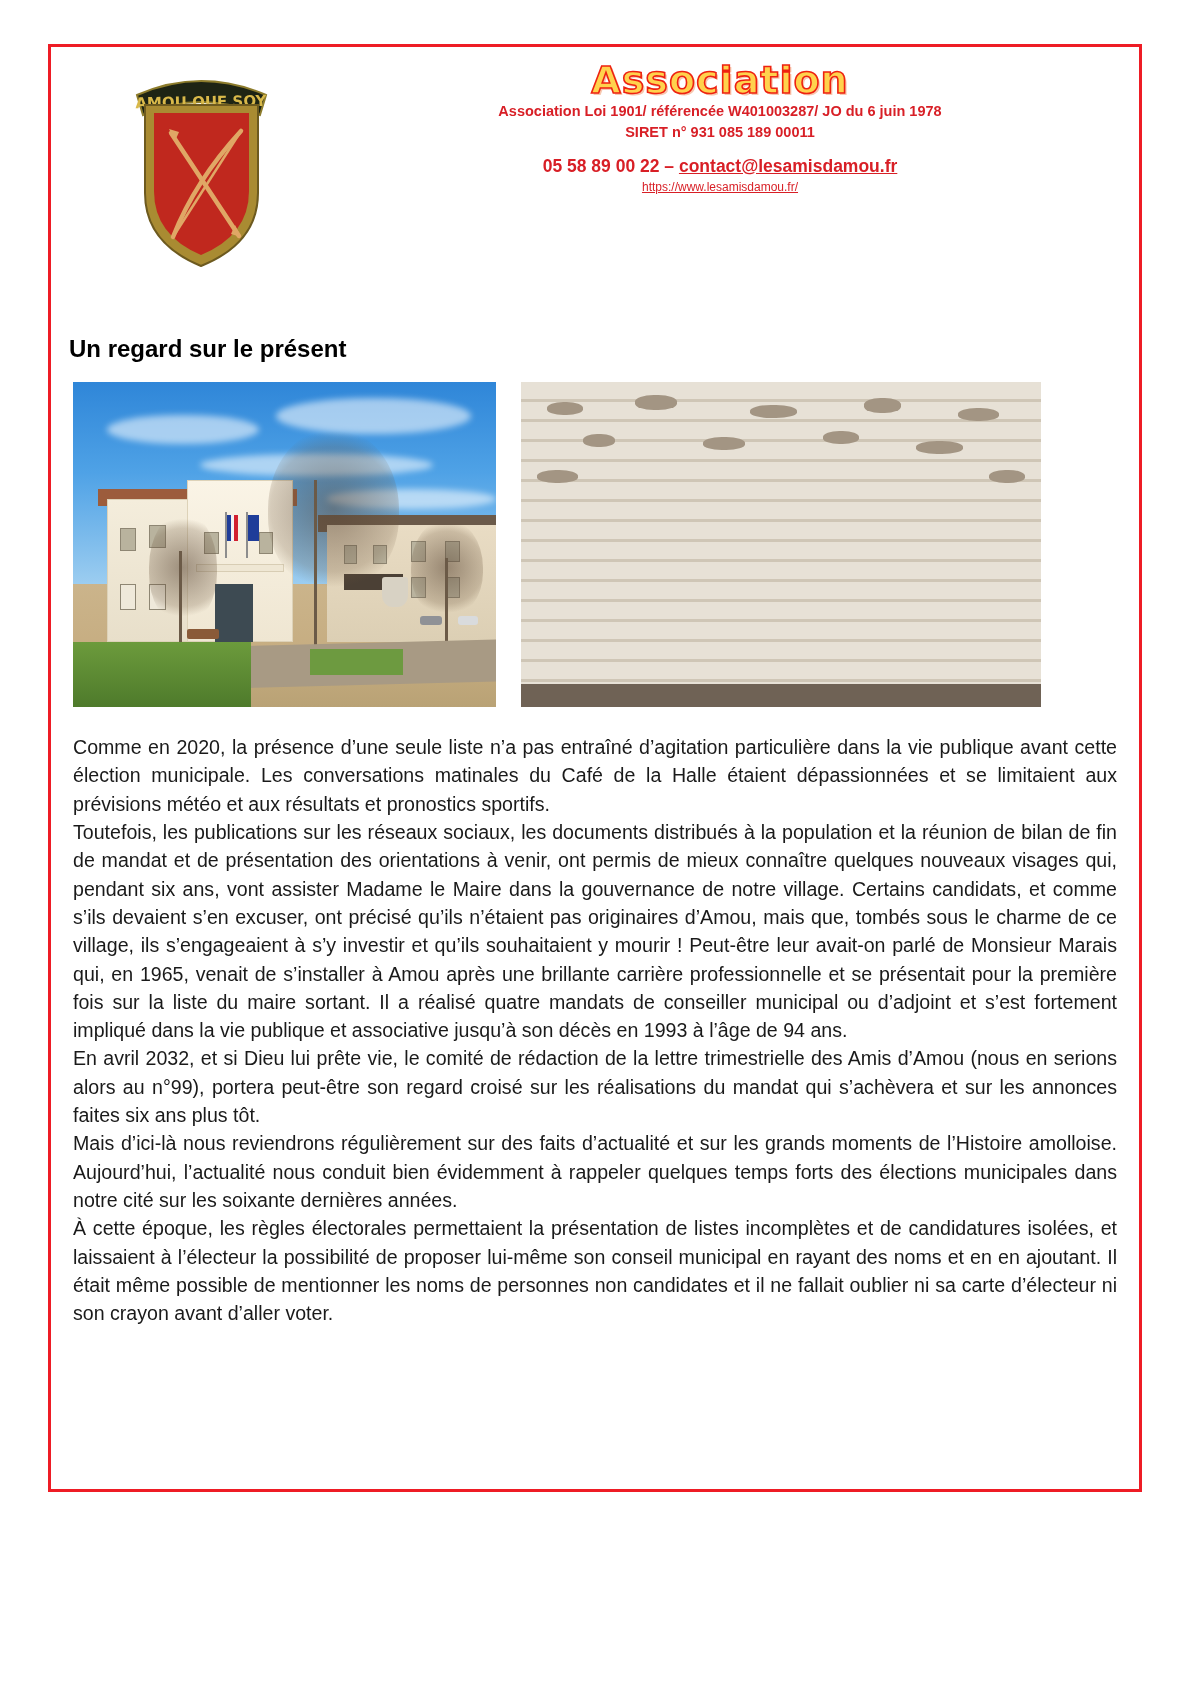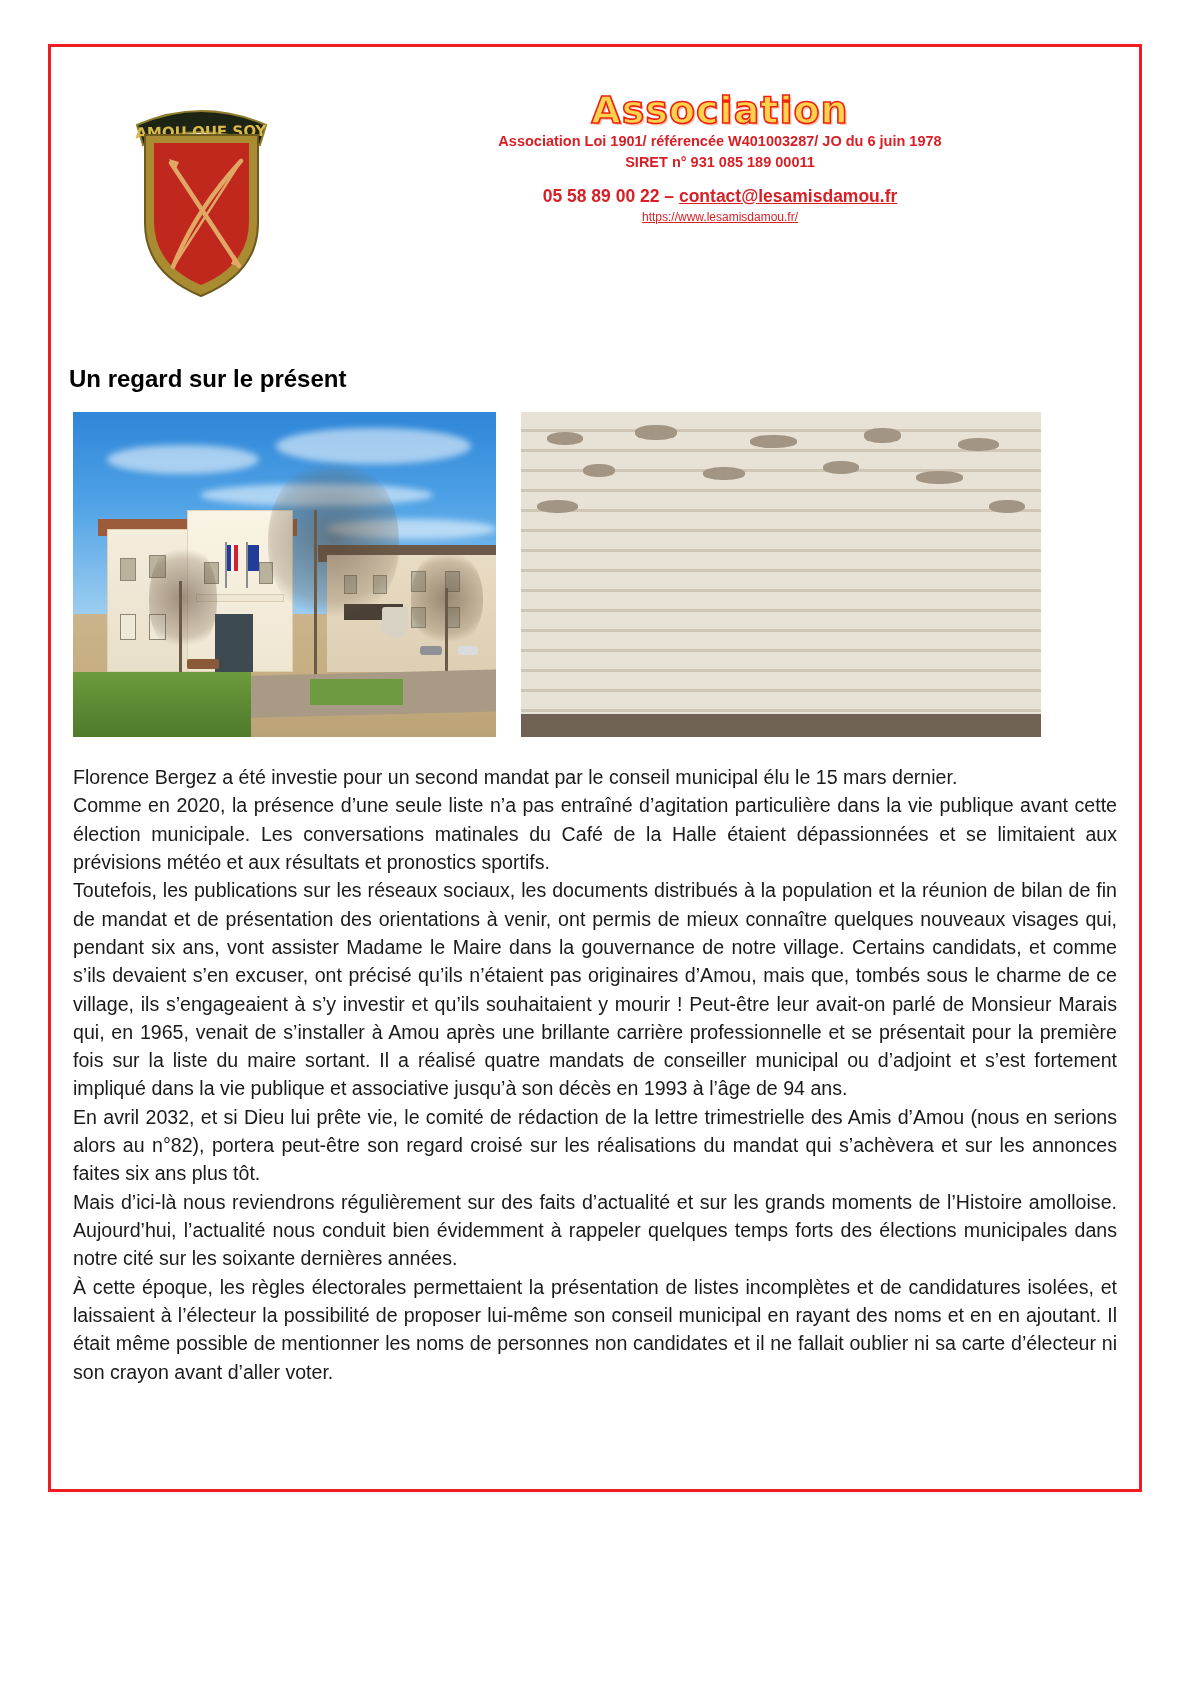--- a/index.html
+++ b/index.html
@@ -24,21 +24,20 @@
     width: 1094px;
     height: 1448px;
     border: 3px solid #ee1c25;
     background: #ffffff;
   }
 
   
   .header {
     position: relative;
     height: 250px;
-    margin-top: 30px;
   }
 
   .logo-wrap {
     position: absolute;
     left: 78px;
     top: 14px;
     width: 145px;
     height: 215px;
   }
 
@@ -450,21 +449,20 @@
       </div>
       <div class="person">
         <div class="body-sh" style="left:88%;top:70%;width:14%;height:30%;background:#f2f1ee;"></div>
         <div class="head" style="left:91.8%;top:62%;width:7%;height:10%;background:#d8ab82;"></div>
         <div class="hair" style="left:91.5%;top:60.5%;width:7.6%;height:5%;background:#241d17;"></div>
       </div>
     </div>
   </div>
 
   <div class="body-text">
-    <p>Florence Bergez a été investie pour un second mandat par le conseil municipal élu le 15 mars dernier.</p>
     <p>Comme en 2020, la présence d’une seule liste n’a pas entraîné d’agitation particulière dans la vie publique avant cette élection municipale. Les conversations matinales du Café de la Halle étaient dépassionnées et se limitaient aux prévisions météo et aux résultats et pronostics sportifs.</p>
     <p>Toutefois, les publications sur les réseaux sociaux, les documents distribués à la population et la réunion de bilan de fin de mandat et de présentation des orientations à venir, ont permis de mieux connaître quelques nouveaux visages qui, pendant six ans, vont assister Madame le Maire dans la gouvernance de notre village. Certains candidats, et comme s’ils devaient s’en excuser, ont précisé qu’ils n’étaient pas originaires d’Amou, mais que, tombés sous le charme de ce village, ils s’engageaient à s’y investir et qu’ils souhaitaient y mourir ! Peut-être leur avait-on parlé de Monsieur Marais qui, en 1965, venait de s’installer à Amou après une brillante carrière professionnelle et se présentait pour la première fois sur la liste du maire sortant. Il a réalisé quatre mandats de conseiller municipal ou d’adjoint et s’est fortement impliqué dans la vie publique et associative jusqu’à son décès en 1993 à l’âge de 94 ans.</p>
-    <p>En avril 2032, et si Dieu lui prête vie, le comité de rédaction de la lettre trimestrielle des Amis d’Amou (nous en serions alors au n°82), portera peut-être son regard croisé sur les réalisations du mandat qui s’achèvera et sur les annonces faites six ans plus tôt.</p>
+    <p>En avril 2032, et si Dieu lui prête vie, le comité de rédaction de la lettre trimestrielle des Amis d’Amou (nous en serions alors au n°99), portera peut-être son regard croisé sur les réalisations du mandat qui s’achèvera et sur les annonces faites six ans plus tôt.</p>
     <p>Mais d’ici-là nous reviendrons régulièrement sur des faits d’actualité et sur les grands moments de l’Histoire amolloise. Aujourd’hui, l’actualité nous conduit bien évidemment à rappeler quelques temps forts des élections municipales dans notre cité sur les soixante dernières années.</p>
     <p>À cette époque, les règles électorales permettaient la présentation de listes incomplètes et de candidatures isolées, et laissaient à l’électeur la possibilité de proposer lui-même son conseil municipal en rayant des noms et en en ajoutant. Il était même possible de mentionner les noms de personnes non candidates et il ne fallait oublier ni sa carte d’électeur ni son crayon avant d’aller voter.</p>
   </div>
 
 </div>
 
 </body></html>

